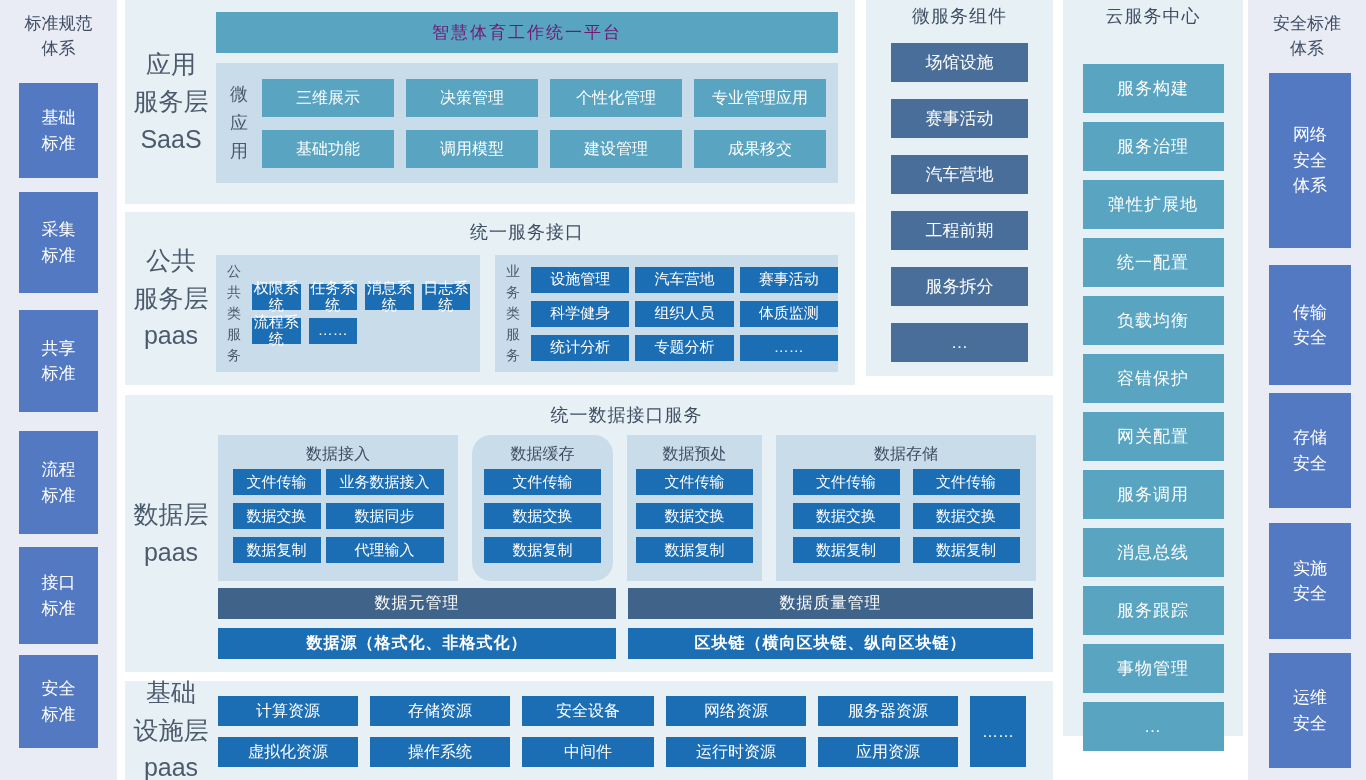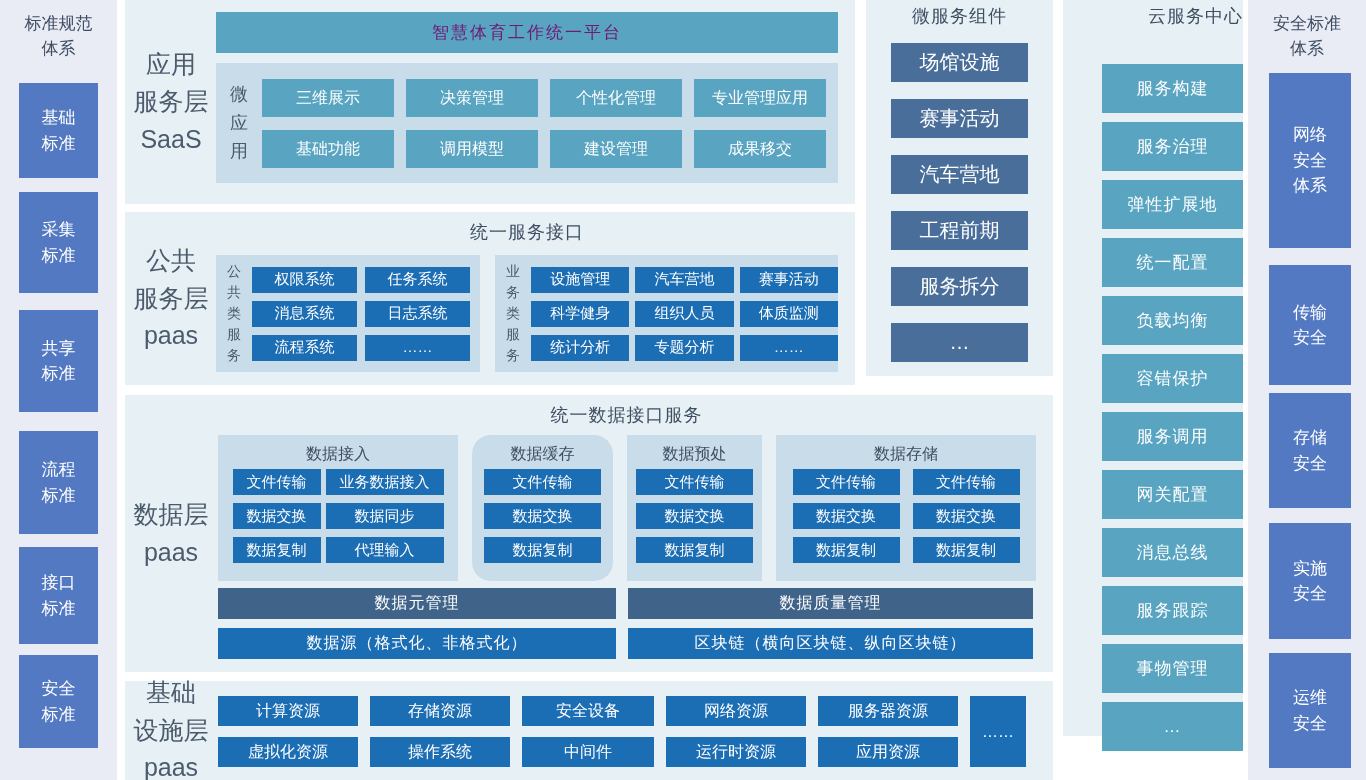--- a/index.html
+++ b/index.html
@@ -54,58 +54,58 @@
   .vlabel.big{width:46px; font-size:18px; line-height:1.6;}
   .saas-grid{flex:1; display:grid; grid-template-columns:repeat(4,1fr);
     gap:13px 12px; padding-right:12px; height:89px;}
 
   
   .panel.paas .panel-header{left:91px; width:622px;}
   .paas-row{position:absolute; left:91px; top:43px; height:117px; display:flex; gap:15px;}
   .svc-wrap{background:var(--wrap); display:flex; align-items:center; height:117px;}
   .svc-wrap.public{width:264px;} .svc-wrap.business{width:343px;}
   .vlabel.small{width:36px; font-size:14px; line-height:1.5;}
-  .pub-grid{flex:1; display:grid; grid-template-columns:repeat(2,1fr);
+  .pub-grid{flex:1; display:grid; grid-template-columns:repeat(4,1fr);
     grid-auto-rows:26px; gap:8px 8px; padding-right:10px;}
   .biz-grid{flex:1; display:grid; grid-template-columns:repeat(3,1fr);
     grid-auto-rows:26px; gap:8px 6px; }
 
   
   .panel.data .panel-header{left:93px; width:817px;}
   .data-groups{position:absolute; left:93px; top:40px; height:146px; display:flex; gap:14px;}
   .dgroup{background:var(--wrap); display:flex; flex-direction:column;
     align-items:center; padding:6px 0 12px;}
   .dg-title{font-size:16px; color:var(--head); height:26px; line-height:26px;}
   .dg-grid{display:grid; grid-auto-rows:26px; gap:8px 5px; margin-top:2px;}
   .g1{width:240px;} .g1 .dg-grid{grid-template-columns:88px 118px;}
   .g2{width:141px;border-radius:19px;} .g3{width:135px;}
   .one{grid-template-columns:117px;}
   .g4{width:260px;} .g4 .dg-grid{grid-template-columns:107px 107px; gap:8px 13px;}
   .bar-row{position:absolute; left:93px; display:flex; gap:12px;}
   .row-mgmt{top:193px;} .row-src{top:233px;}
   .bar{height:31px; display:flex; align-items:center; justify-content:center;
     color:#fff; font-size:16px; letter-spacing:1px;}
   .bar.w1{width:398px;} .bar.w2{width:405px;}
-  .bar.dark{background:var(--darkbar);} .bar.bluebar{background:var(--blue);}
+  .bar.dark{background:var(--darkbar);} .bar.bluebar{background:var(--blue);font-weight:bold;}
 
   
   .infra-grid{position:absolute; left:93px; top:15px; display:grid;
     grid-template-columns:140px 140px 132px 140px 140px 56px;
     grid-template-rows:30px 30px; gap:11px 12px;}
   .infra-grid .btn{font-size:16px;}
   .tall{grid-column:6; grid-row:1/3; font-size:15px;}
 
   
   .micro-col{position:absolute; left:866px; top:0; width:187px; height:376px;
     background:var(--panel); display:flex; flex-direction:column; align-items:center;}
   .cloud-col{position:absolute; left:1063px; top:0; width:180px; height:736px;
-    background:var(--panel); display:flex; flex-direction:column; align-items:flex-end;}
+    background:var(--panel); display:flex; flex-direction:column; align-items:center;}
   .col-title{margin-top:4px; height:22px; font-size:18px; color:var(--head); letter-spacing:1px;}
   .mstack{margin-top:17px; display:flex; flex-direction:column; gap:17px;}
-  .mbox{width:137px; height:39px; background:var(--slate); color:#fff; font-size:20px;
+  .mbox{width:137px; height:39px; background:var(--slate); color:#fff; font-size:17px;
     display:flex; align-items:center; justify-content:center;}
   .cstack{margin-top:38px; display:flex; flex-direction:column; gap:9px;}
   .cbox{width:141px; height:49px; background:var(--teal); color:#fff; font-size:17px;
     display:flex; align-items:center; justify-content:center; letter-spacing:1px;}
 </style>
 </head>
 <body>
 
 <div class="stage">
 
@@ -277,22 +277,22 @@
 
   <section class="cloud-col">
     <div class="col-title">云服务中心</div>
     <div class="cstack">
       <div class="cbox">服务构建</div>
       <div class="cbox">服务治理</div>
       <div class="cbox">弹性扩展地</div>
       <div class="cbox">统一配置</div>
       <div class="cbox">负载均衡</div>
       <div class="cbox">容错保护</div>
+      <div class="cbox">网关配置</div>
       <div class="cbox">服务调用</div>
-      <div class="cbox">网关配置</div>
       <div class="cbox">消息总线</div>
       <div class="cbox">服务跟踪</div>
       <div class="cbox">事物管理</div>
       <div class="cbox">…</div>
     </div>
   </section>
 
   <aside class="side right">
     <div class="side-title">安全标准
 体系</div>

